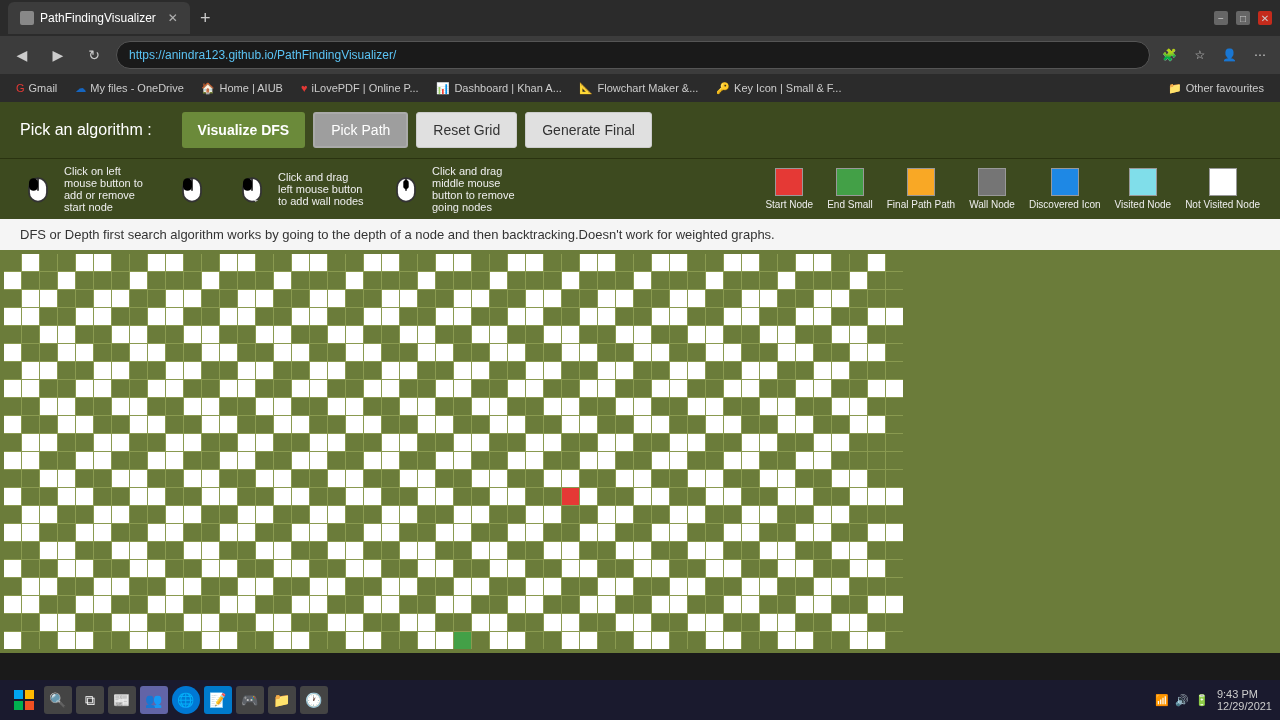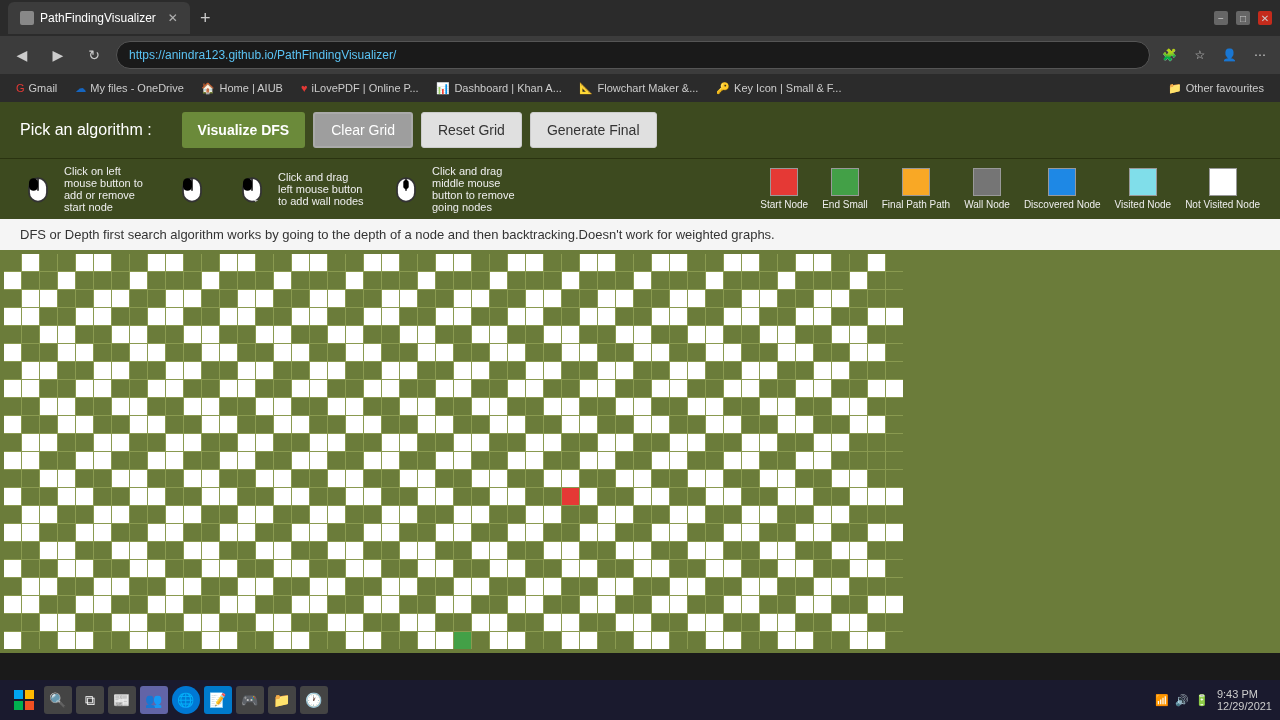--- a/index.html
+++ b/index.html
@@ -129,21 +129,21 @@
       <span>📁</span>
       <span>Other favourites</span>
     </div>
   </div>
 </div>
 
 <div class="app-header">
   <span class="pick-label">Pick an algorithm :</span>
   <div class="header-buttons">
     <button class="btn-visualize">Visualize DFS</button>
-    <button class="btn-clear">Clear Grid</button>
+    <button class="btn-clear">Pick Path</button>
     <button class="btn-reset">Reset Grid</button>
     <button class="btn-maze">Generate Final</button>
   </div>
 </div>
 
 <div class="legend-bar">
 
   <div class="instruction">
     <svg class="mouse-icon" viewBox="0 0 40 40" fill="none" xmlns="http://www.w3.org/2000/svg">
       <rect x="10" y="8" width="20" height="26" rx="10" fill="white" stroke="#333" stroke-width="2"></rect>
@@ -189,21 +189,21 @@
     <div class="legend-item">
       <div class="legend-color" style="background:#f9a825;"></div>
       <span>Final Path Path</span>
     </div>
     <div class="legend-item">
       <div class="legend-color" style="background:#757575;"></div>
       <span>Wall Node</span>
     </div>
     <div class="legend-item">
       <div class="legend-color" style="background:#1e88e5;"></div>
-      <span>Discovered Node</span>
+      <span>Discovered Icon</span>
     </div>
     <div class="legend-item">
       <div class="legend-color" style="background:#80deea;"></div>
       <span>Visited Node</span>
     </div>
     <div class="legend-item">
       <div class="legend-color" style="background:#ffffff;"></div>
       <span>Not Visited Node</span>
     </div>
   </div>

